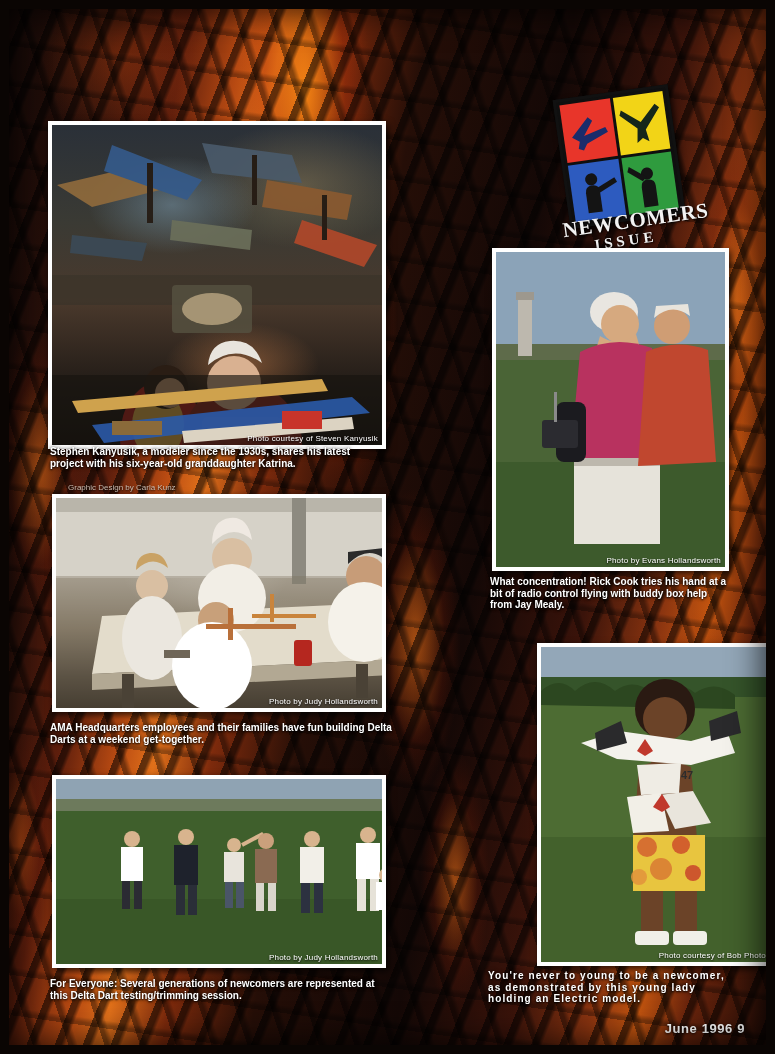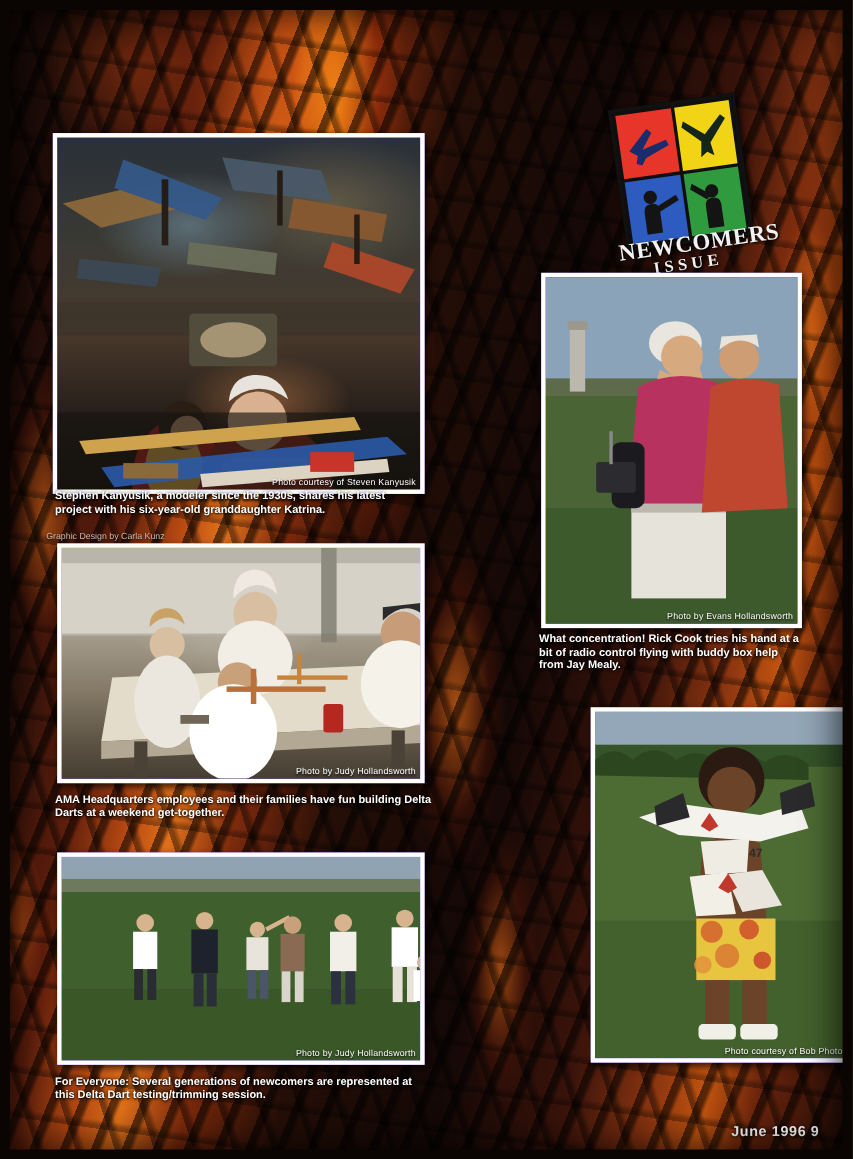--- a/index.html
+++ b/index.html
@@ -54,21 +54,21 @@
     box-shadow: inset 0 0 0 9px #0a0503, inset 0 0 34px 12px rgba(0,0,0,0.75);
     pointer-events: none;
   }
 
   
   .photo {
     position: absolute;
     border: 4px solid #ffffff;
     box-shadow: 2px 3px 7px rgba(0,0,0,0.75);
     overflow: hidden;
-    background: #8b5cf6;
+    background: #4d7c0f;
   }
   .photo .inner {
     position: absolute;
     inset: 0;
     overflow: hidden;
   }
   .credit {
     position: absolute;
     right: 4px;
     bottom: 2px;
@@ -220,21 +220,21 @@
           <rect x="230" y="286" width="40" height="18" fill="#c8342a"></rect>
           <rect x="60" y="296" width="50" height="14" fill="#8a6a3a"></rect>
         </g>
       </svg>
     </div>
     <div class="credit">Photo courtesy of Steven Kanyusik</div>
   </div>
 
   <div class="caption" style="left:50px; top:446px; width:336px;">Stephen Kanyusik, a modeler since the 1930s, shares his latest project with his six-year-old granddaughter Katrina.</div>
 
-  <div class="designcredit" style="left:42px; top:483px;">Graphic Design by Carla Kunz</div>
+  <div class="designcredit" style="left:68px; top:483px;">Graphic Design by Carla Kunz</div>
 
   <div class="photo ph2" style="left:52px; top:494px; width:326px; height:210px;">
     <div class="inner">
       <svg width="326" height="210" viewBox="0 0 326 210" style="position:absolute;inset:0;">
         <rect x="0" y="0" width="326" height="80" fill="#d6d2c8"></rect>
         <rect x="0" y="0" width="326" height="14" fill="#b9b5aa"></rect>
         <rect x="236" y="0" width="14" height="86" fill="#8d8a80"></rect>
         <rect x="0" y="78" width="326" height="132" fill="#7b6f5c" opacity="0.35"></rect>
 
         <path d="M46 118 L300 106 L360 160 L36 176 Z" fill="#e3dccb"></path>
@@ -435,17 +435,18 @@
           <path d="M118 148 L152 144 L170 176 L134 182 Z" fill="#e9e5dc"></path>
           <path d="M96 104 l8 -12 l8 12 l-8 5Z" fill="#c0382c"></path>
           <path d="M112 160 l9 -13 l8 13 l-8 5Z" fill="#c0382c"></path>
           <text x="140" y="132" font-family="Liberation Sans" font-size="11" font-weight="bold" fill="#2c2c2c">47</text>
         </g>
       </svg>
     </div>
     <div class="credit">Photo courtesy of Bob Photo</div>
   </div>
 
+  <div class="caption spaced" style="left:488px; top:970px; width:246px;">You're never to young to be a newcomer, as demonstrated by this young lady holding an Electric model.</div>
 
   <div class="footer" style="right:30px; bottom:18px;">June 1996  9</div>
 
   <div id="bg-frame"></div>
 </div>
 
 </body></html>

